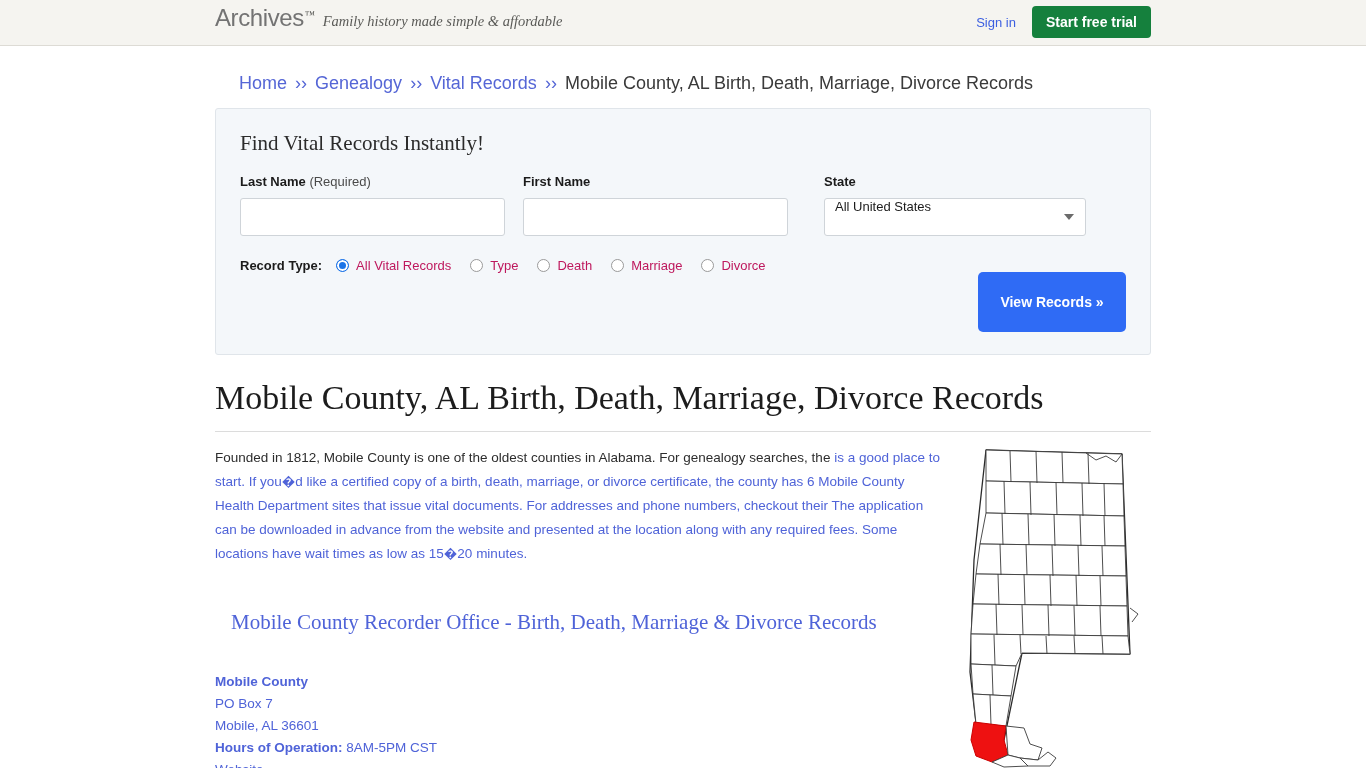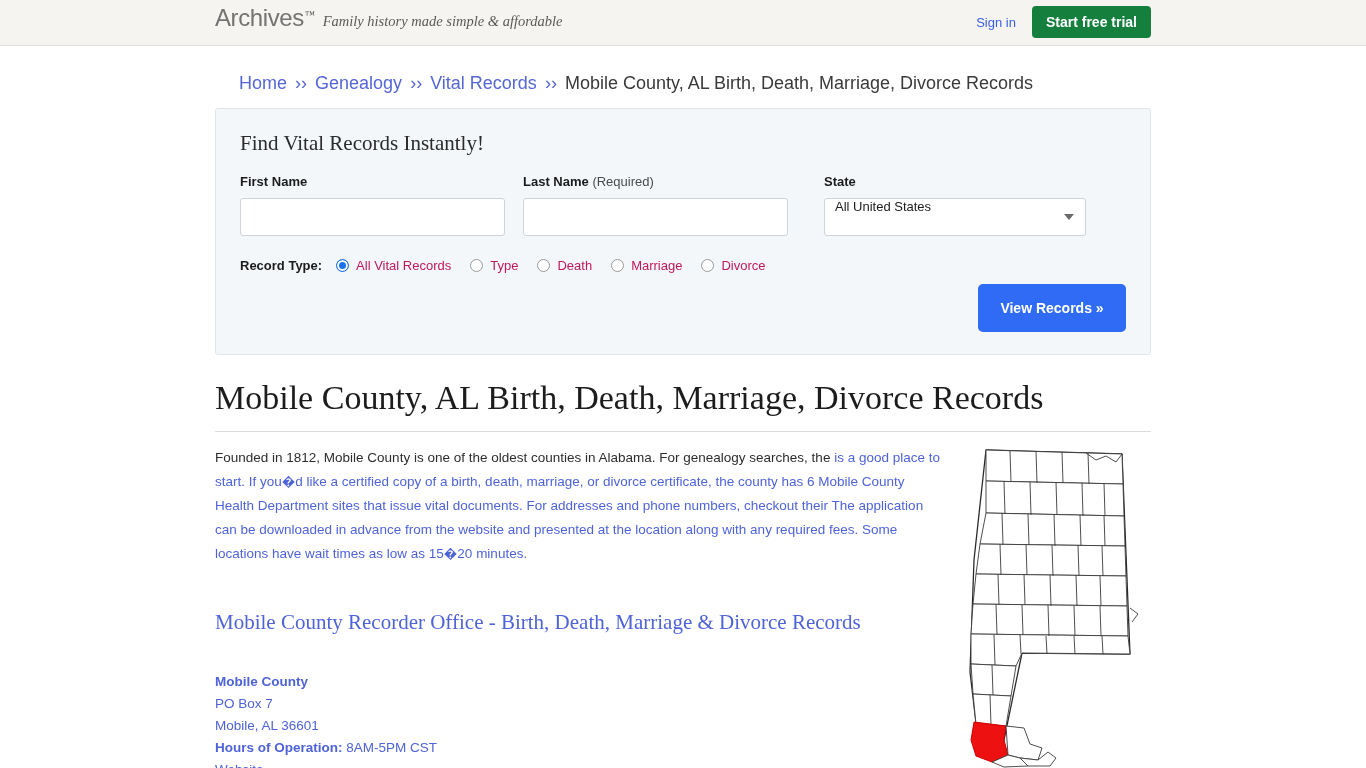--- a/index.html
+++ b/index.html
@@ -228,21 +228,21 @@
     position: absolute;
     right: 24px;
     bottom: 22px;
     background: #2f6bf5;
     color: #ffffff;
     border: none;
     border-radius: 5px;
     font-size: 14px;
     font-weight: bold;
     padding: 0 20px;
-    height: 48px;
+    height: 60px;
     min-width: 148px;
     cursor: pointer;
     font-family: "Liberation Sans", sans-serif;
   }
 
   
   .page-title {
     font-family: "Liberation Serif", serif;
     font-size: 34px;
     font-weight: normal;
@@ -271,20 +271,21 @@
     color: #4f63d8;
   }
   .section-link {
     display: block;
     font-family: "Liberation Serif", serif;
     font-size: 21px;
     color: #4f63d8;
     margin-top: 44px;
     text-decoration: none;
     cursor: pointer;
+    margin-left: 16px;
   }
   .address-block {
     margin-top: 36px;
     font-size: 13.5px;
     line-height: 22px;
     color: #4f63d8;
   }
   .address-block .strong {
     font-weight: bold;
   }
@@ -332,30 +333,30 @@
     <span class="sep">››</span>
     <a>Vital Records</a>
     <span class="sep">››</span>
     <span class="current">Mobile County, AL Birth, Death, Marriage, Divorce Records</span>
   </div>
 
   <div class="search-panel">
     <h2 class="panel-title">Find Vital Records Instantly!</h2>
 
     <div class="field-row">
-      <div class="field first">
-        <span class="field-label">First Name</span>
-        <input class="text-input" type="text" placeholder="" style="">
-      </div>
-
       <div class="field last">
         <span class="field-label">
           <span>Last Name</span>
           <span class="req">(Required)</span>
         </span>
+        <input class="text-input" type="text" placeholder="" style="">
+      </div>
+
+      <div class="field first">
+        <span class="field-label">First Name</span>
         <input class="text-input" type="text" placeholder="" style="">
       </div>
 
       <div class="field state">
         <span class="field-label">State</span>
         <div class="select-wrap">
           <div class="select-box">
             <span>All United States</span>
           </div>
           <span class="select-arrow"></span>

